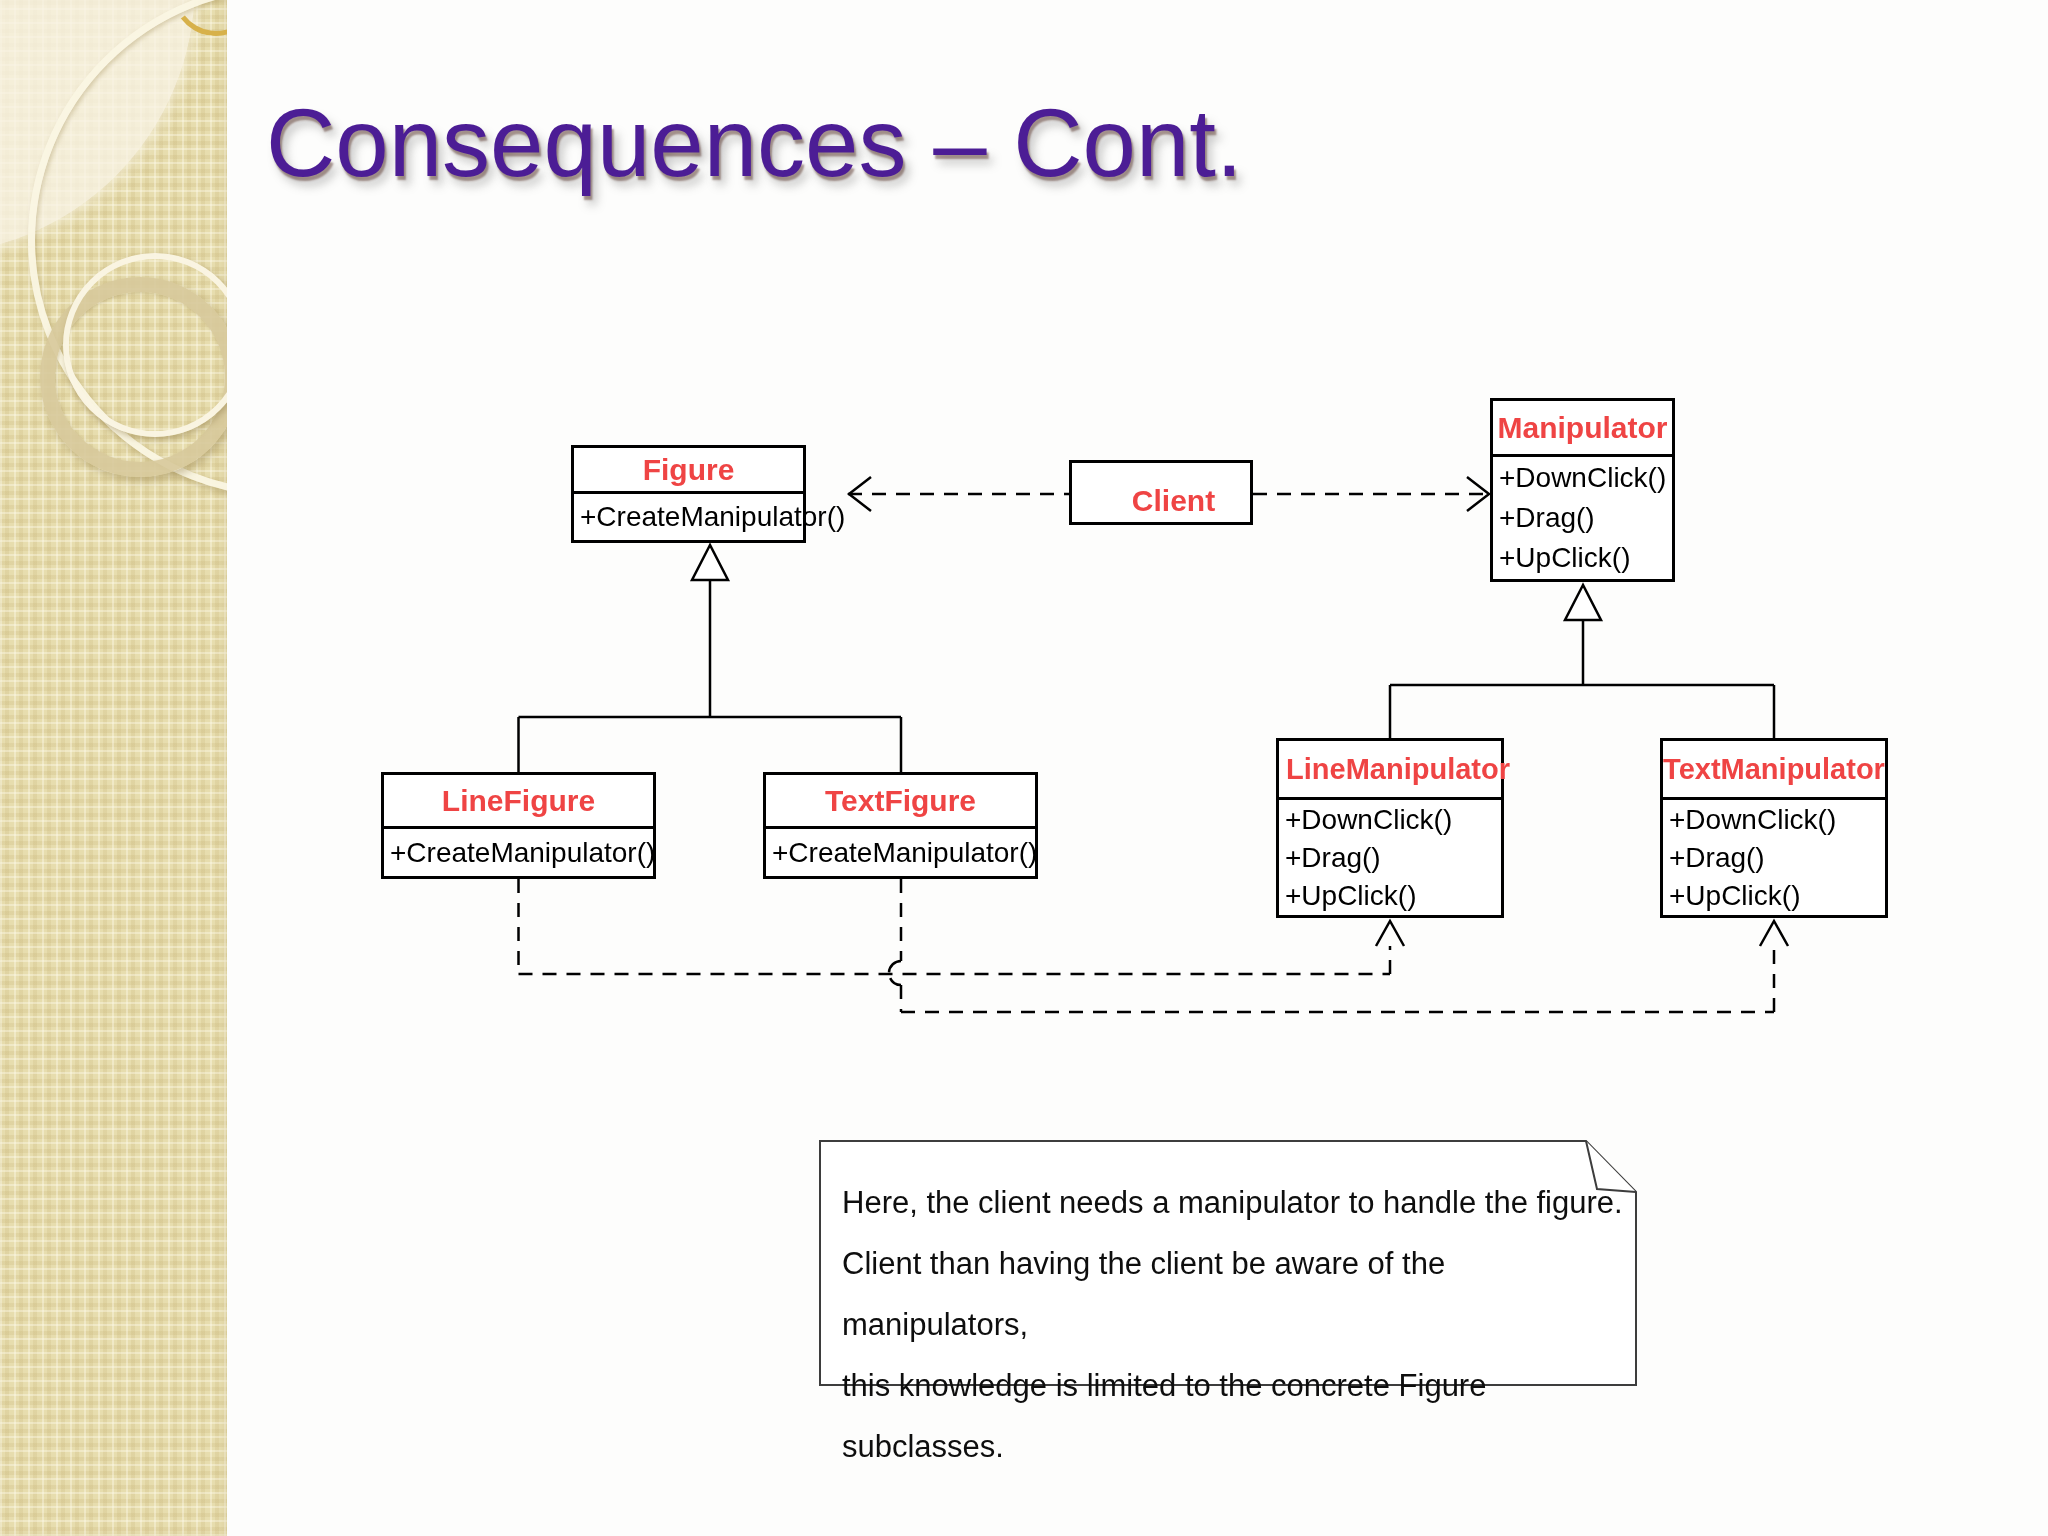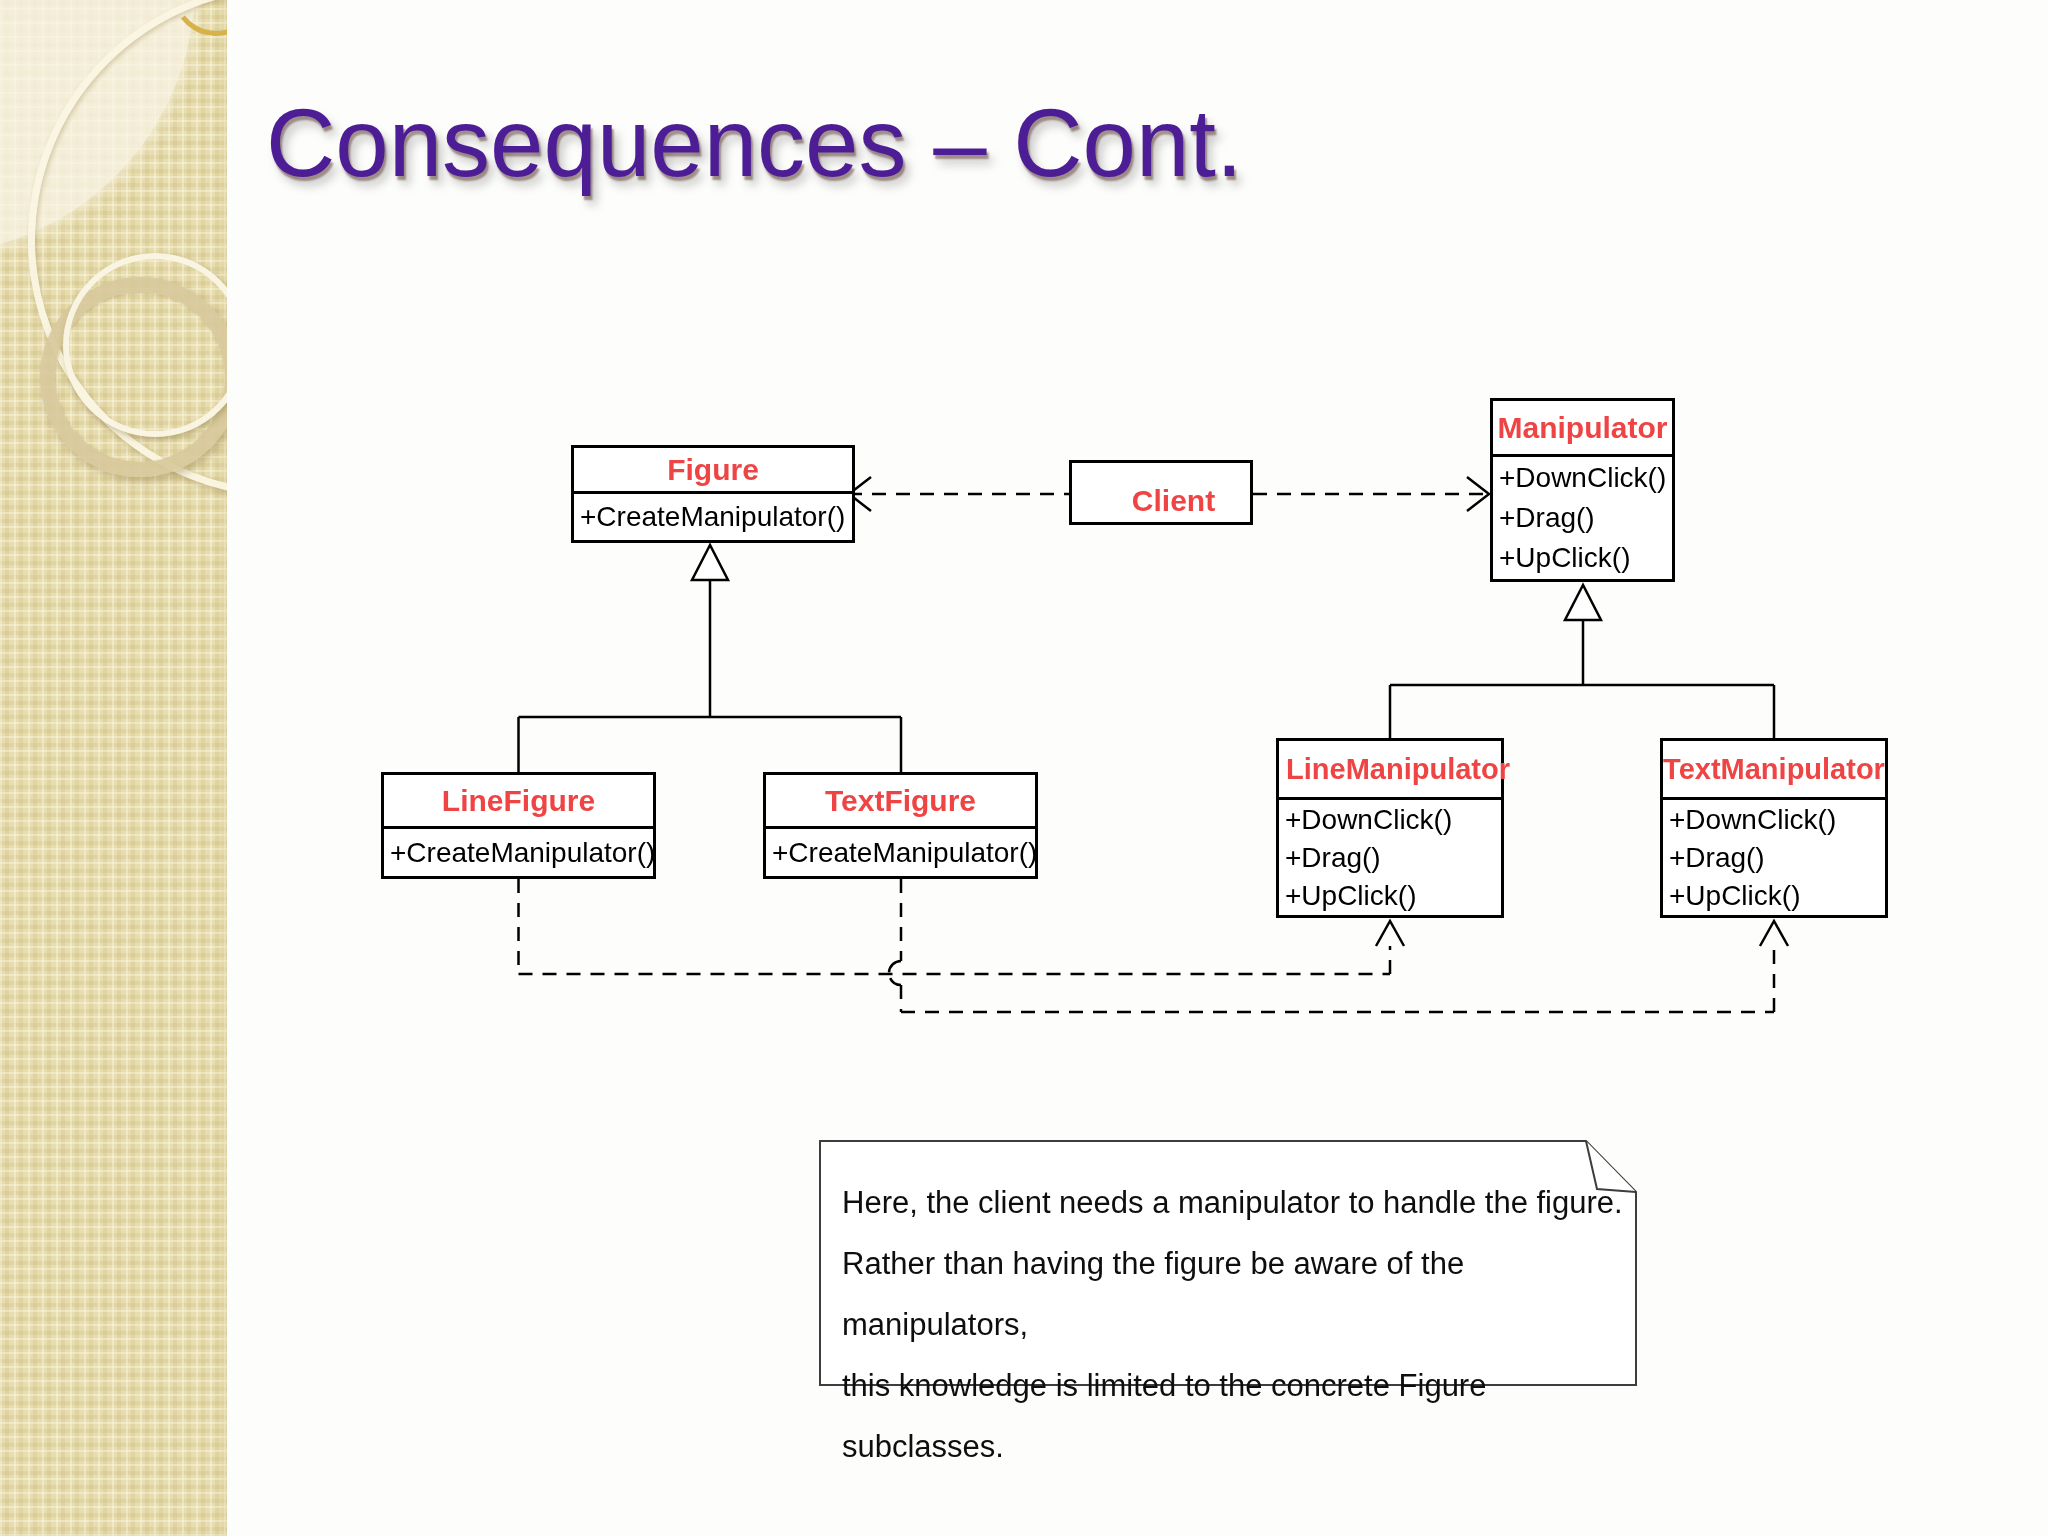--- a/index.html
+++ b/index.html
@@ -67,21 +67,21 @@
   .uml-title{
     display:flex;align-items:center;justify-content:center;
     font-weight:bold;font-size:30px;color:#ef4444;
     border-bottom:3px solid #000;box-sizing:border-box;
     white-space:nowrap;
   }
   .uml-title.no-div{border-bottom:none;}
   .uml-methods{padding:1px 6px;box-sizing:border-box;}
   .uml-method{font-size:28px;color:#000;white-space:nowrap;}
 
-  #box-figure          {left:571px;top:445px;width:284px;height:98px;}
+  #box-figure          {left:571px;top:445px;width:235px;height:98px;}
   #box-figure .uml-title{height:46px;}
   #box-figure .uml-method{line-height:43px;}
 
   #box-client          {left:1069px;top:460px;width:184px;height:65px;}
   #box-client .uml-title{height:75px;padding-left:25px;}
 
   #box-manipulator     {left:1490px;top:398px;width:185px;height:184px;}
   #box-manipulator .uml-title{height:56px;}
   #box-manipulator .uml-method{line-height:40px;}
 
@@ -222,17 +222,17 @@
     <div class="uml-title">TextManipulator</div>
     <div class="uml-methods">
       <div class="uml-method">+DownClick()</div>
       <div class="uml-method">+Drag()</div>
       <div class="uml-method">+UpClick()</div>
     </div>
   </div>
 
   <div id="note-text">
     <div>Here, the client needs a manipulator to handle the figure.</div>
-    <div>Rather than having the figure be aware of the manipulators,</div>
+    <div>Client than having the client be aware of the manipulators,</div>
     <div>this knowledge is limited to the concrete Figure subclasses.</div>
   </div>
 
 </div>
 
 </body></html>

